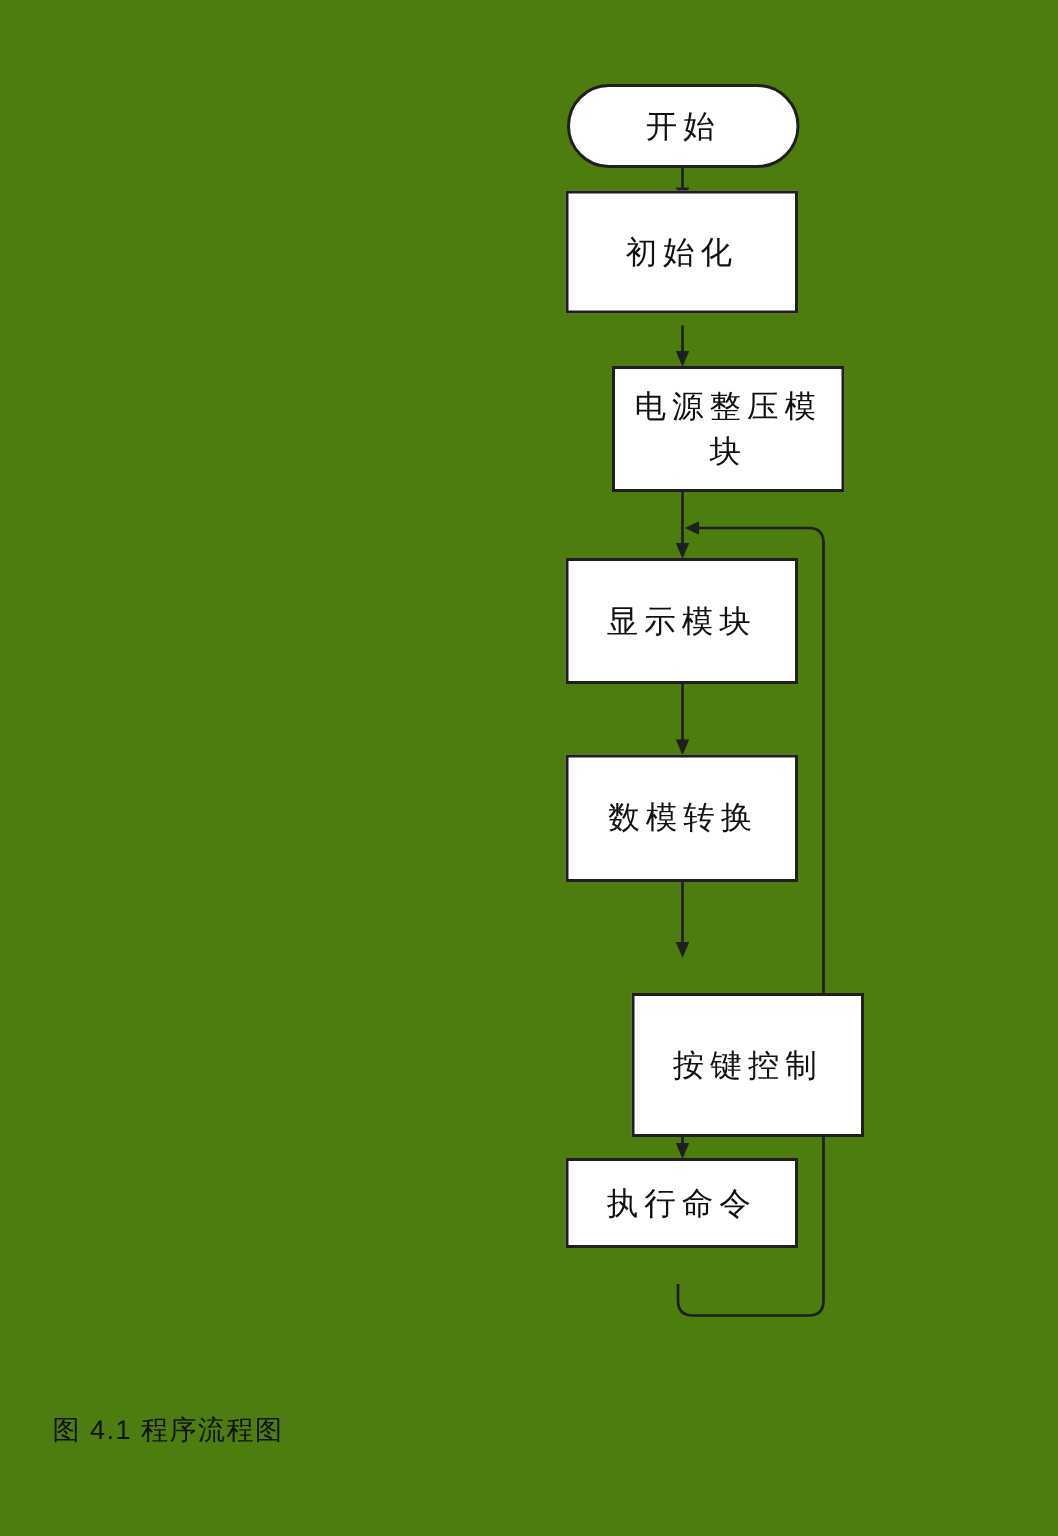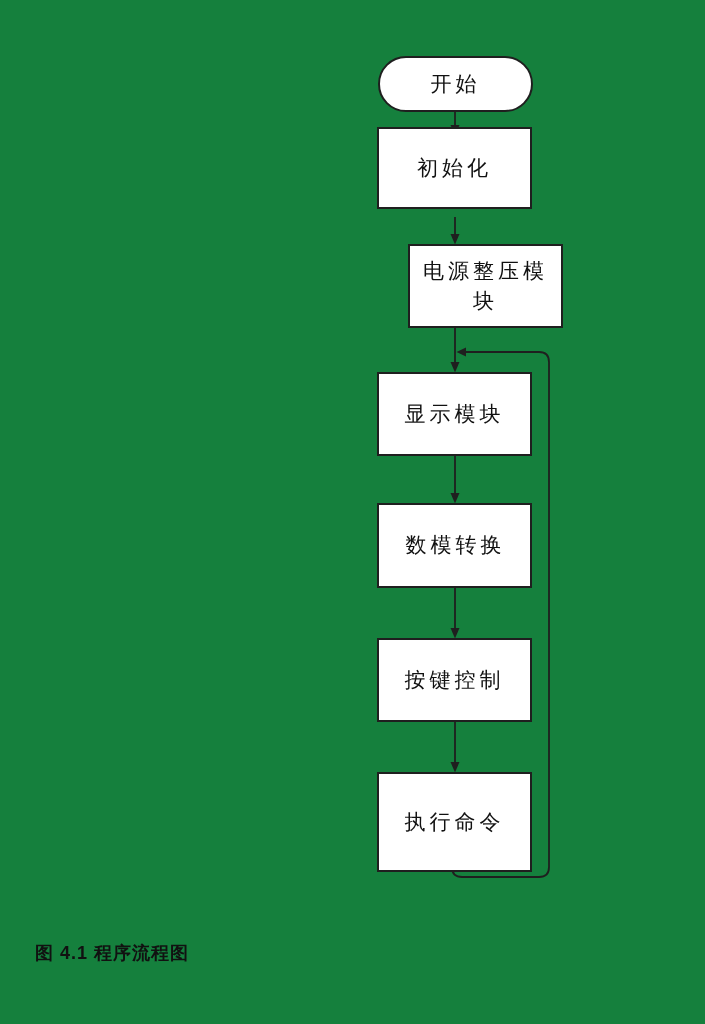--- a/index.html
+++ b/index.html
@@ -4,21 +4,21 @@
 <style>
   html, body {
     margin: 0;
     padding: 0;
     background: #ffffff;
   }
   .page {
     position: relative;
     width: 705px;
     height: 1024px;
-    background: #15803d;
+    background: #4d7c0f;
     overflow: hidden;
     font-family: "DejaVu Serif", serif;
   }
   .connectors {
     position: absolute;
     left: 0;
     top: 0;
     width: 705px;
     height: 1024px;
     pointer-events: none;
@@ -43,29 +43,29 @@
     top: 56px;
     width: 155px;
     height: 56px;
     border-radius: 28px;
   }
   .node.box { left: 377px; width: 155px; }
   .node.box.n-init    { top: 127px; height: 82px; }
   .node.box.n-power   { top: 244px; height: 84px; margin-left: 31px; }
   .node.box.n-display { top: 372px; height: 84px; justify-content: center; }
   .node.box.n-dac     { top: 503px; height: 85px; padding-left: 12px; }
-  .node.box.n-key     { top: 638px; height: 84px; }
-  .node.box.n-exec    { top: 772px; height: 100px; }
+  .node.box.n-key     { top: 662px; height: 96px; margin-left: 44px; }
+  .node.box.n-exec    { top: 772px; height: 60px; }
   .caption {
     position: absolute;
     left: 35px;
     top: 941px;
     color: #111111;
     font-family: "Liberation Sans", sans-serif;
-    font-weight: 700;
+    font-weight: 400;
     font-size: 18px;
     letter-spacing: 1px;
     white-space: pre;
   }
 </style>
 </head>
 <body>
 
 <div class="page">
 

